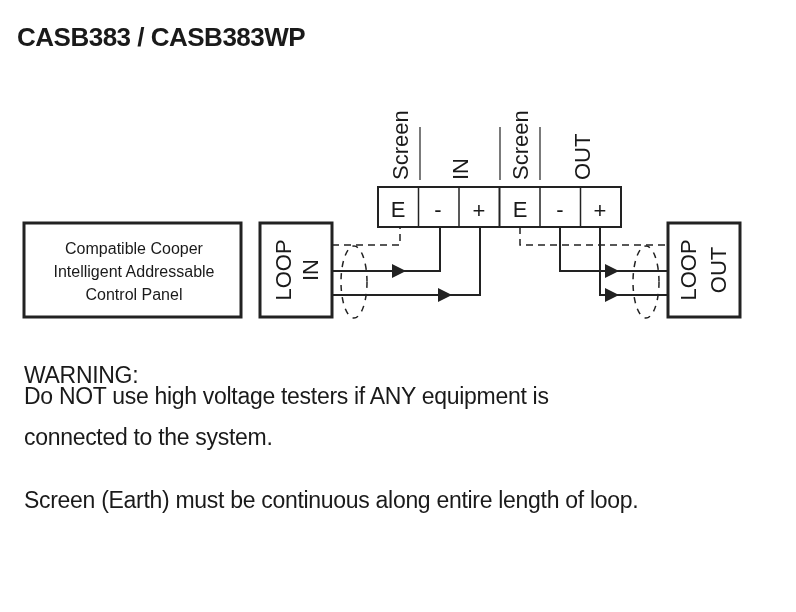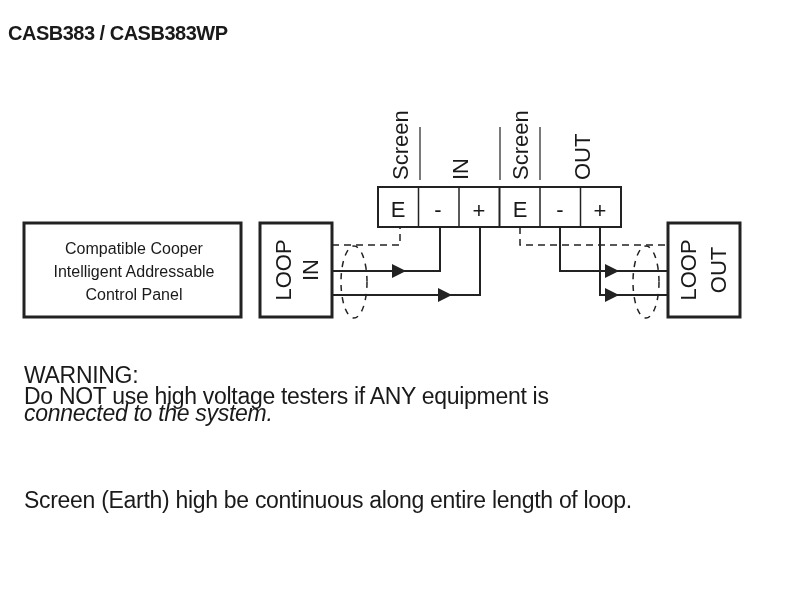--- a/index.html
+++ b/index.html
@@ -1,18 +1,18 @@
 <!DOCTYPE html>
 <html><head>
 <meta charset="utf-8">
 <style>
   html, body { margin:0; padding:0; background:#ffffff; }
   body { width:796px; height:612px; position:relative; overflow:hidden;
          font-family:"Liberation Sans", sans-serif; color:#1a1a1a; }
-  .title { position:absolute; left:8px; top:22px; font-size:20px; font-weight:bold; letter-spacing:-0.5px;text-align:center; }
+  .title { position:absolute; left:17px; top:22px; font-size:26px; font-weight:bold; letter-spacing:-0.5px;text-align:center; }
   svg { position:absolute; left:0; top:0; }
   .lbl { font-family:"Liberation Sans", sans-serif; fill:#1a1a1a; }
   .warn { position:absolute; left:24px; font-size:23px; line-height:31px; letter-spacing:-0.3px; }
 </style>
 </head>
 <body>
 
 <div class="title">CASB383 / CASB383WP</div>
 
 <svg width="796" height="612" viewBox="0 0 796 612">
@@ -74,14 +74,14 @@
     <polyline points="560,227 560,271 668,271" fill="none" stroke="#222" stroke-width="2"></polyline>
     <polyline points="600,227 600,295 668,295" fill="none" stroke="#222" stroke-width="2"></polyline>
     <polygon points="605,264 619,271 605,278" fill="#222"></polygon>
     <polygon points="605,288 619,295 605,302" fill="#222"></polygon>
     <ellipse cx="646" cy="282" rx="13" ry="36" fill="none" stroke="#222" stroke-width="1.5" stroke-dasharray="6,6"></ellipse>
   </g>
 </svg>
 
 <div class="warn" style="top:360px;text-align:right;">WARNING:</div>
 <div class="warn" style="top:381px;">Do NOT use high voltage testers if ANY equipment is</div>
-<div class="warn" style="top:398px;font-style:italic;">connected to the system.</div>
-<div class="warn" style="top:485px;">Screen (Earth) high be continuous along entire length of loop.</div>
+<div class="warn" style="top:422px;">connected to the system.</div>
+<div class="warn" style="top:485px;">Screen (Earth) must be continuous along entire length of loop.</div>
 
 </body></html>

